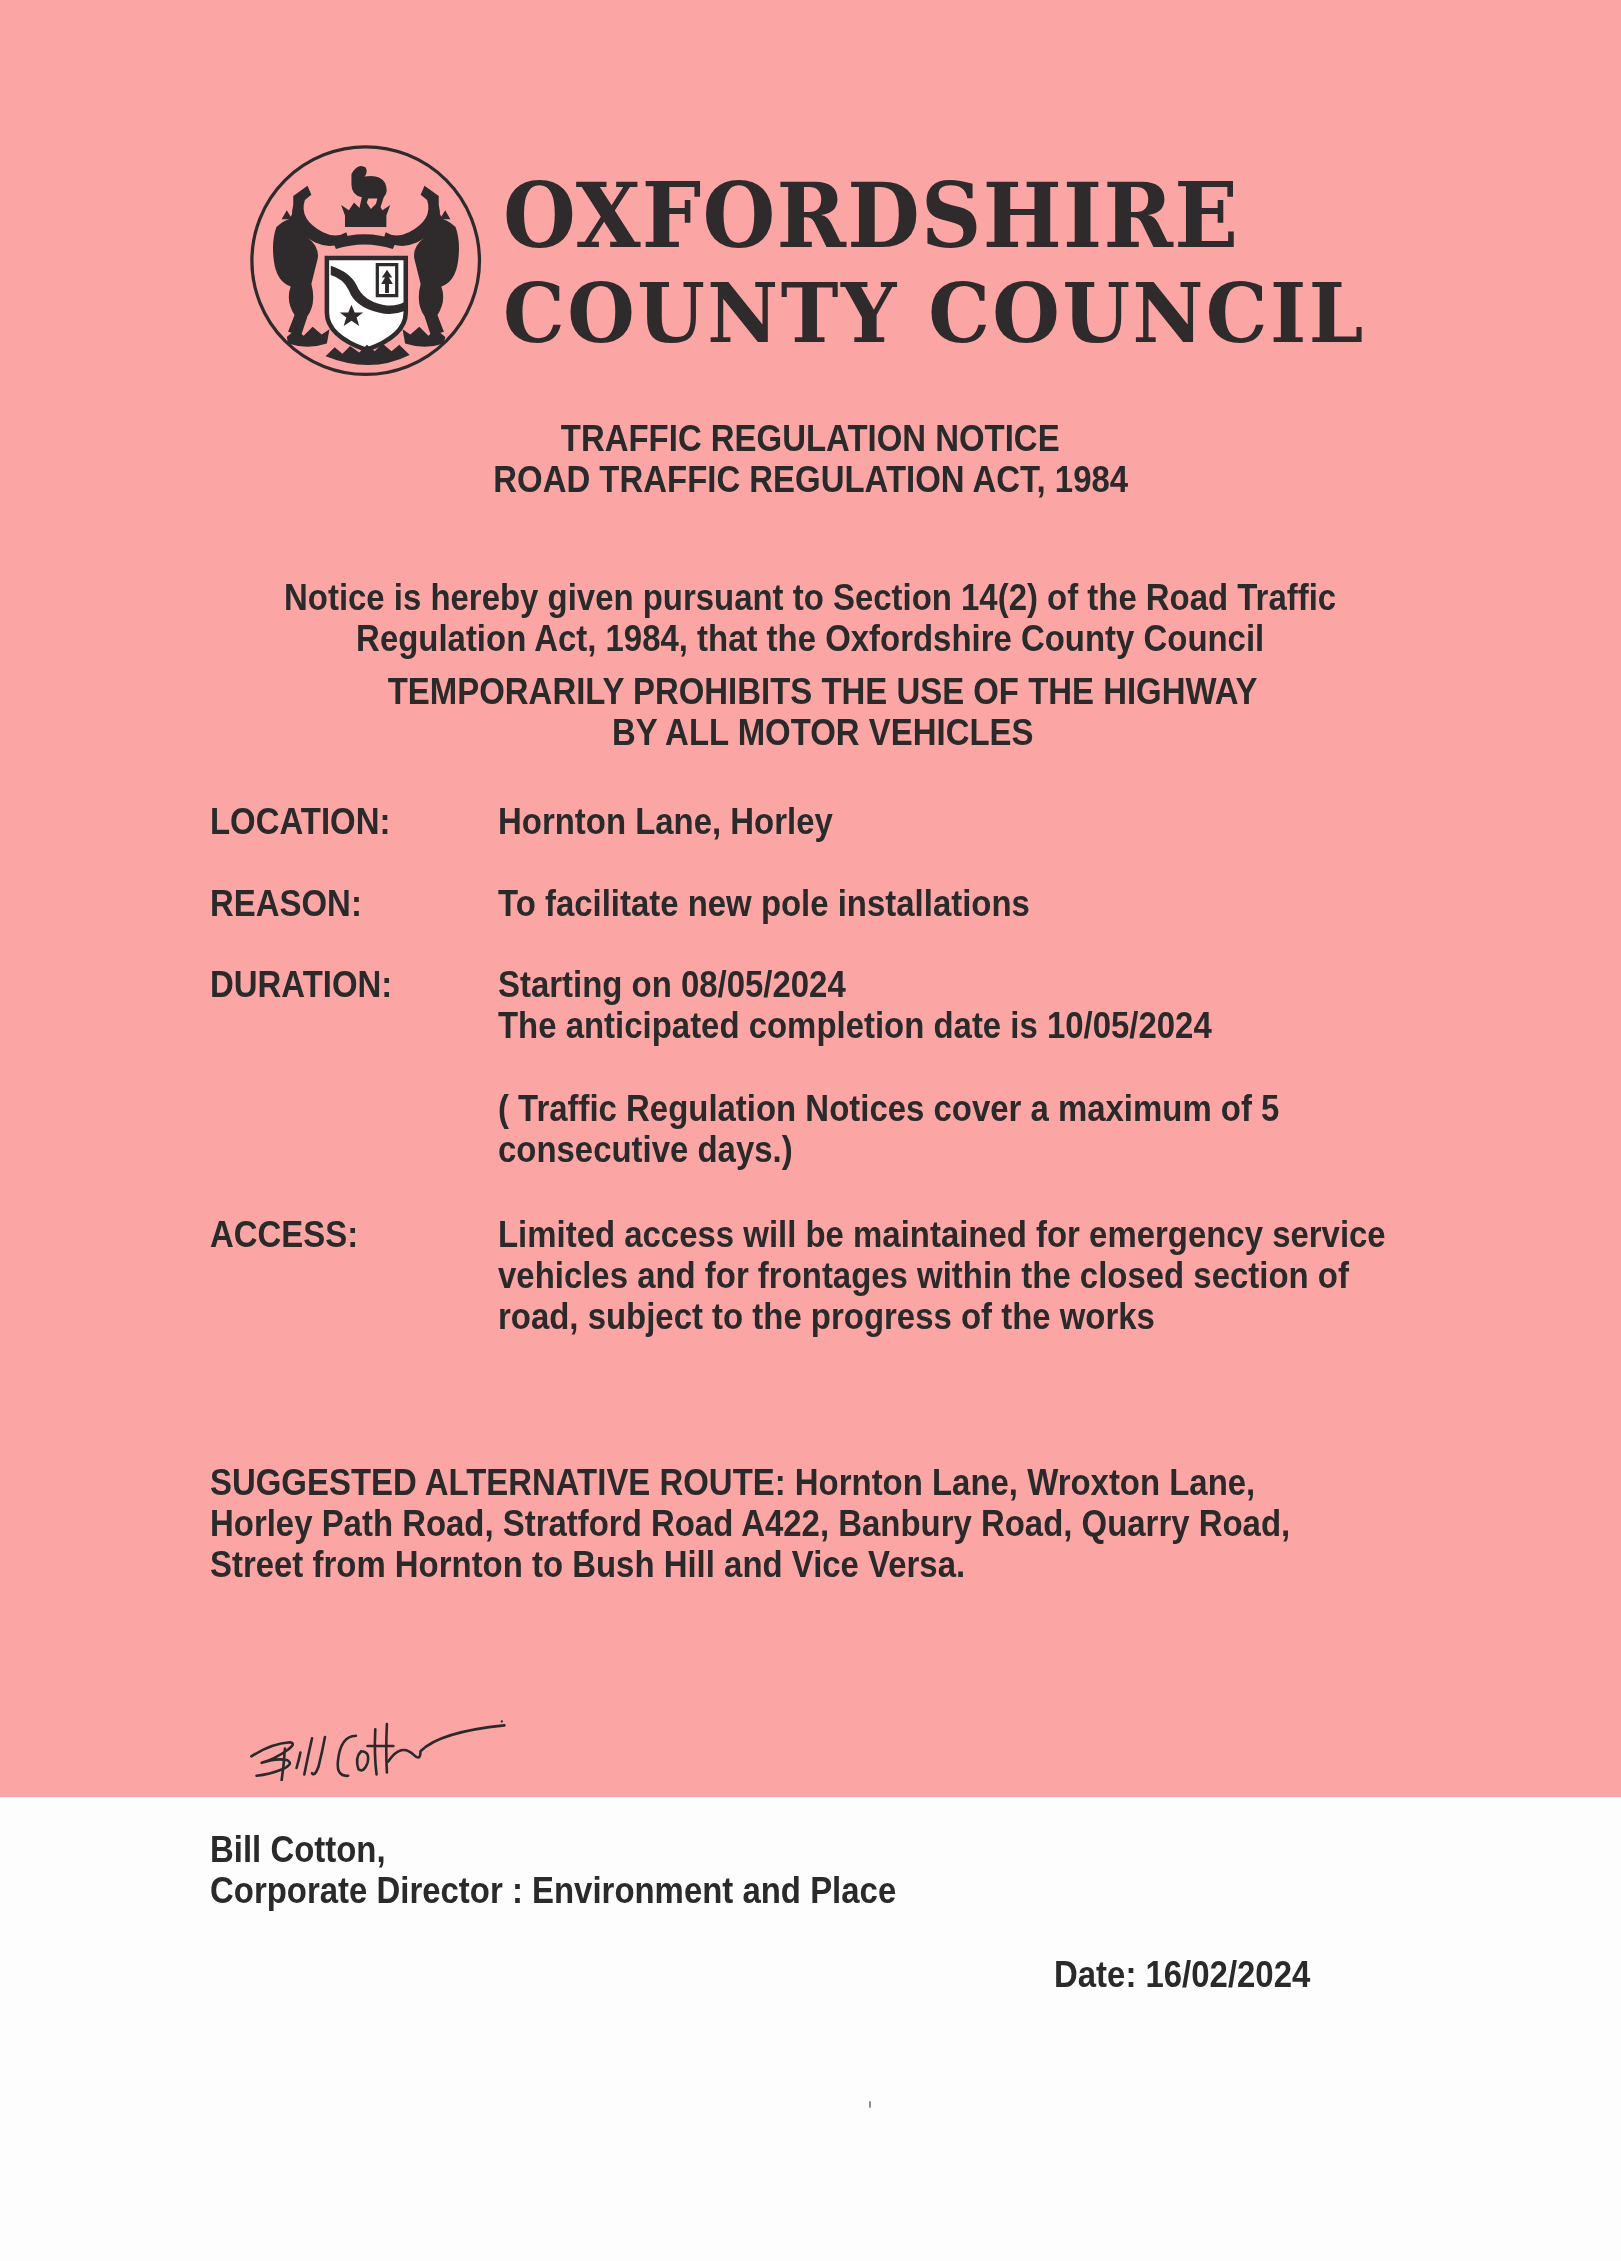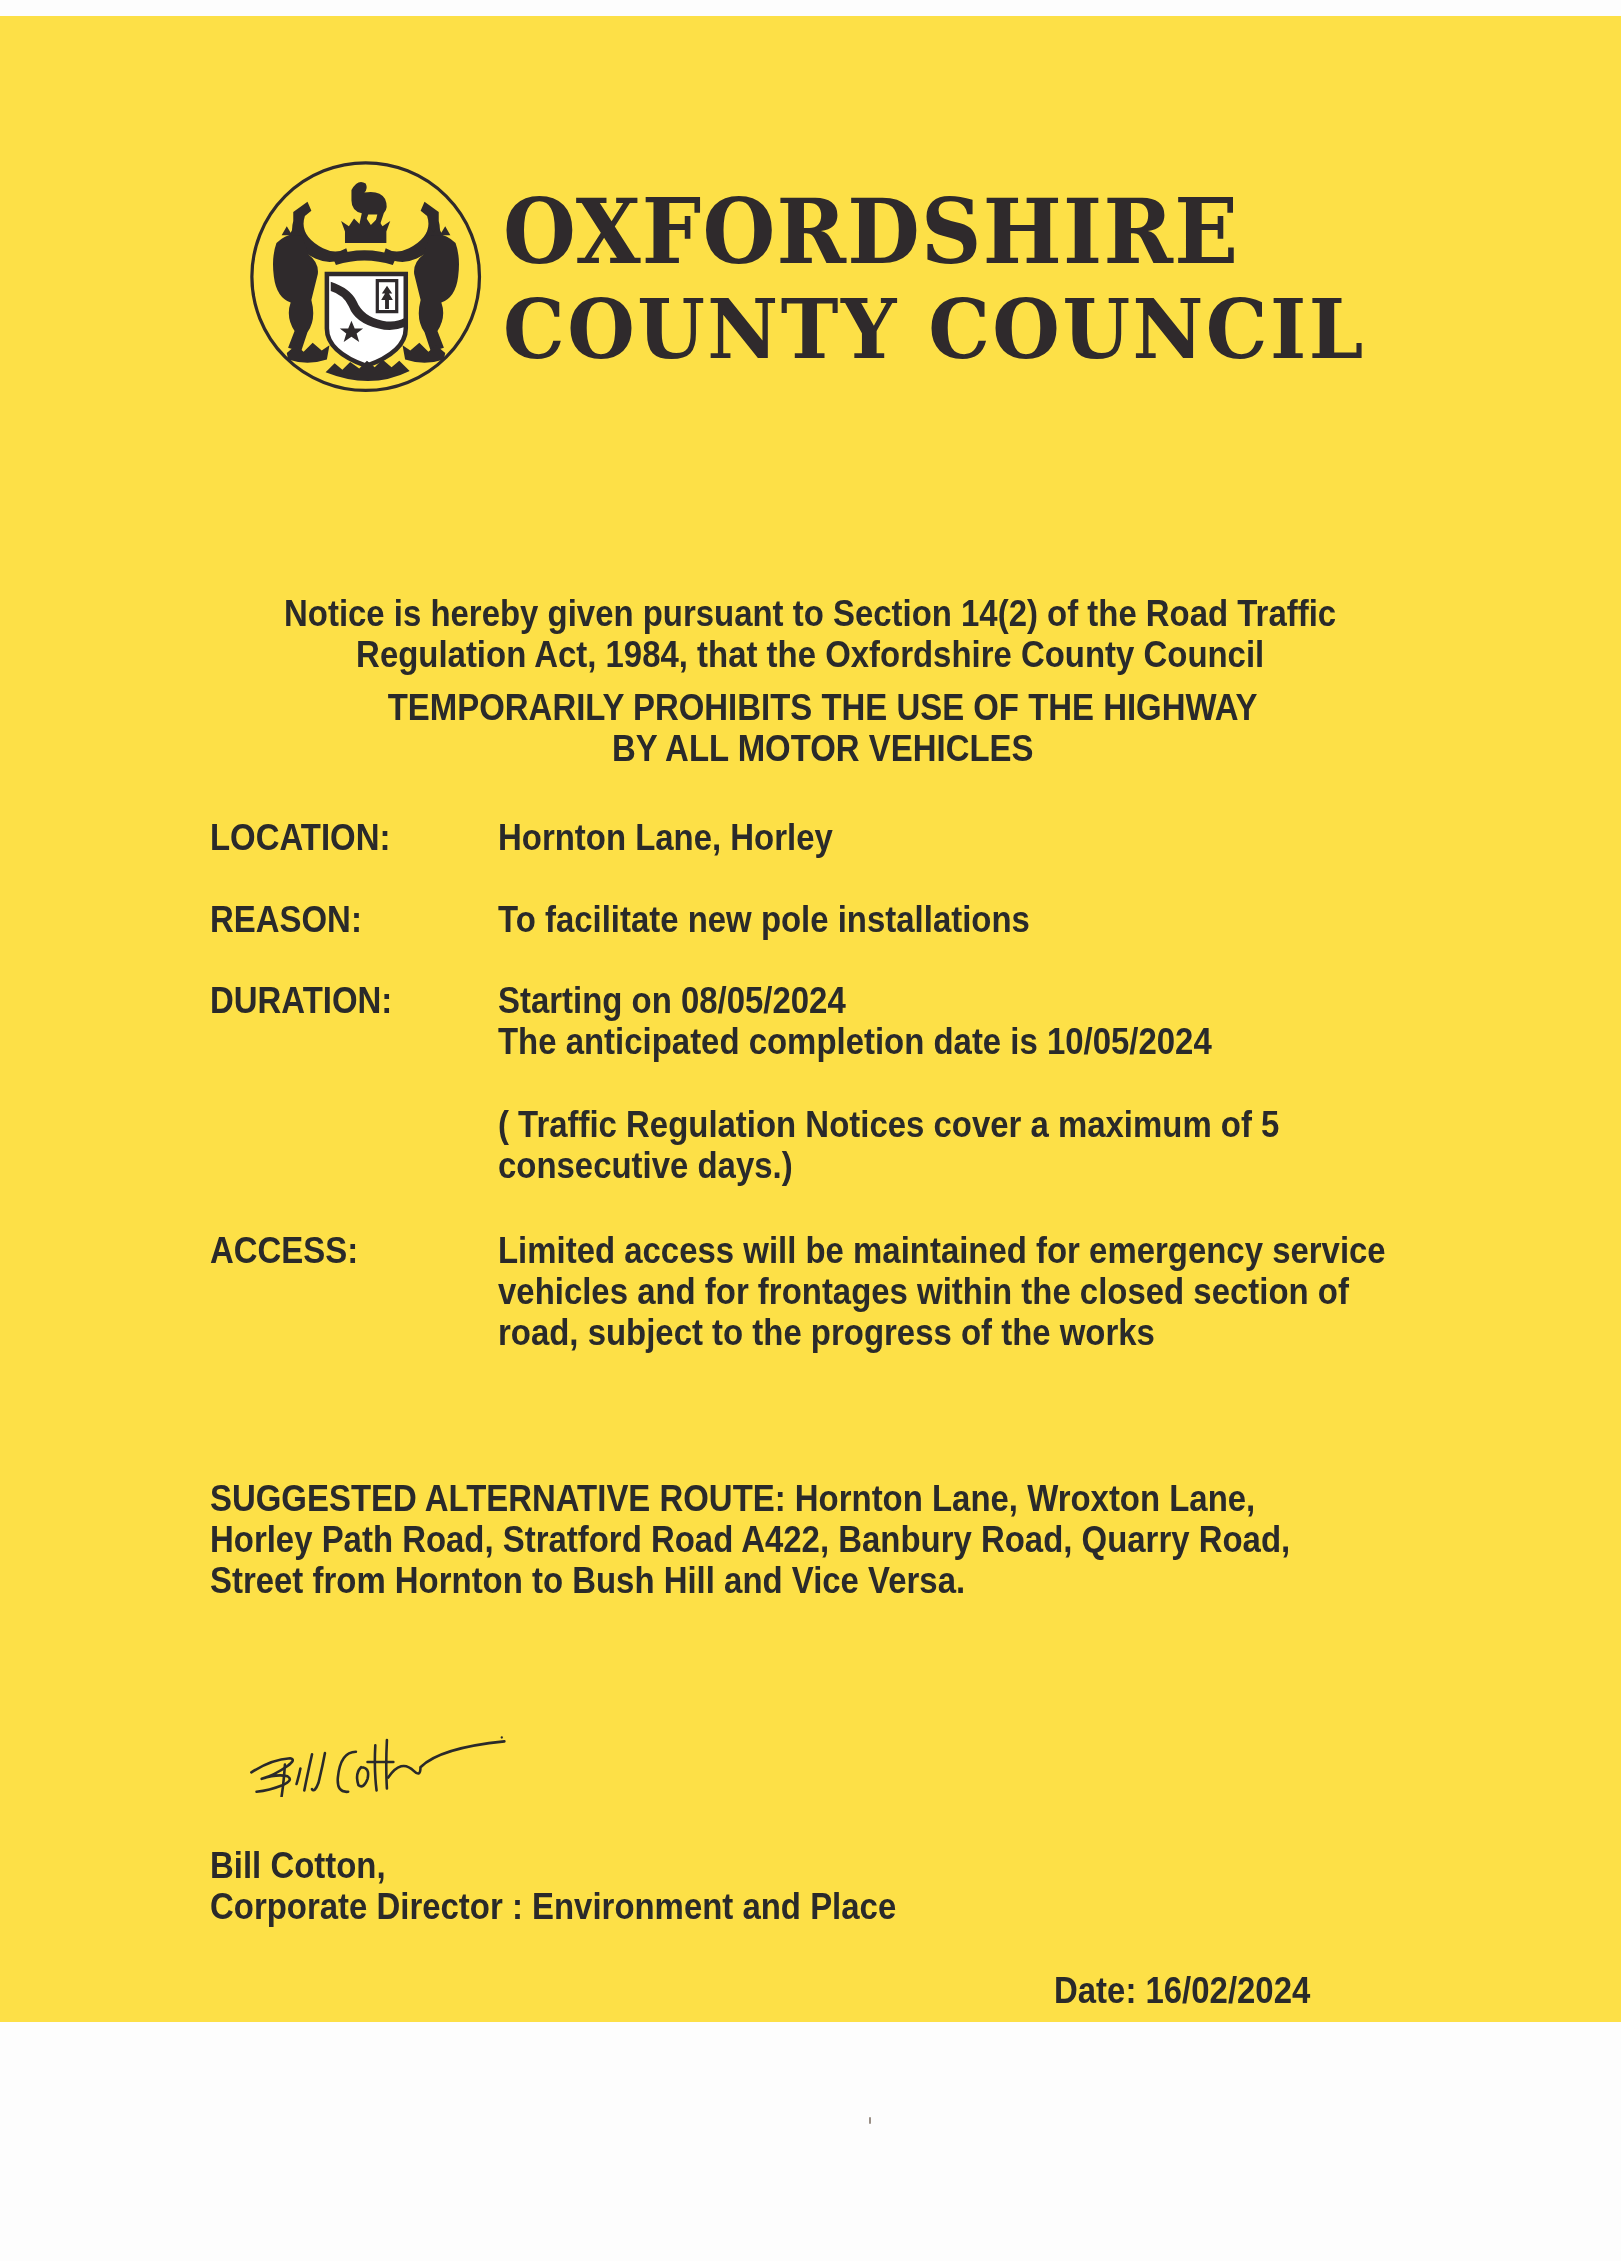--- a/index.html
+++ b/index.html
@@ -10,24 +10,24 @@
   body {
     width: 1621px;
     height: 2261px;
     position: relative;
     overflow: hidden;
     font-family: "Liberation Sans", sans-serif;
     color: #2a2a2a;
   }
   .page {
     position: absolute;
-    left: 0; top: 16px;
+    left: 0; top: 0;
     width: 1621px;
-    height: 2006px;
-    background: #fde047;
+    height: 1797px;
+    background: #fca5a5;
   }
   
   .logo {
     position: absolute;
     left: 248px;
     top: 143px;
     width: 1097px;
     height: 239px;
   }
   .crest {
@@ -132,20 +132,24 @@
       <path d="M313 118 l-8-14 -6 10 -6-12 -6 12 -6-10 -6 14 z" fill="#2f2a2c"></path>
 
       <path d="M60 300 l14-12 12 10 14-14 14 12 12-8 -4 22 q-30 10-60 0 z" fill="#2f2a2c"></path>
       <path d="M305 300 l-14-12 -12 10 -14-14 -14 12 -12-8 4 22 q30 10 60 0 z" fill="#2f2a2c"></path>
       <path d="M120 330 l14-14 12 10 12-12 14 10 12-12 12 10 12-12 14 12 12-10 16 16 q-60 30-130 2 z" fill="#2f2a2c"></path>
     </svg>
     <div class="wordmark wm-line1">OXFORDSHIRE</div>
     <div class="wordmark wm-line2">COUNTY COUNCIL</div>
   </div>
 
+  <div class="t center" style="top:418px;">
+    <span class="line">TRAFFIC REGULATION NOTICE</span><br>
+    <span class="line">ROAD TRAFFIC REGULATION ACT, 1984</span>
+  </div>
 
   <div class="t center" style="top:545px;margin-top:32px;">
     <span class="line">Notice is hereby given pursuant to Section 14(2) of the Road Traffic</span><br>
     <span class="line">Regulation Act, 1984, that the Oxfordshire County Council</span>
   </div>
 
   <div class="t center" style="top:671px;margin-left:12px;">
     <span class="line">TEMPORARILY PROHIBITS THE USE OF THE HIGHWAY</span><br>
     <span class="line">BY ALL MOTOR VEHICLES</span>
   </div>

